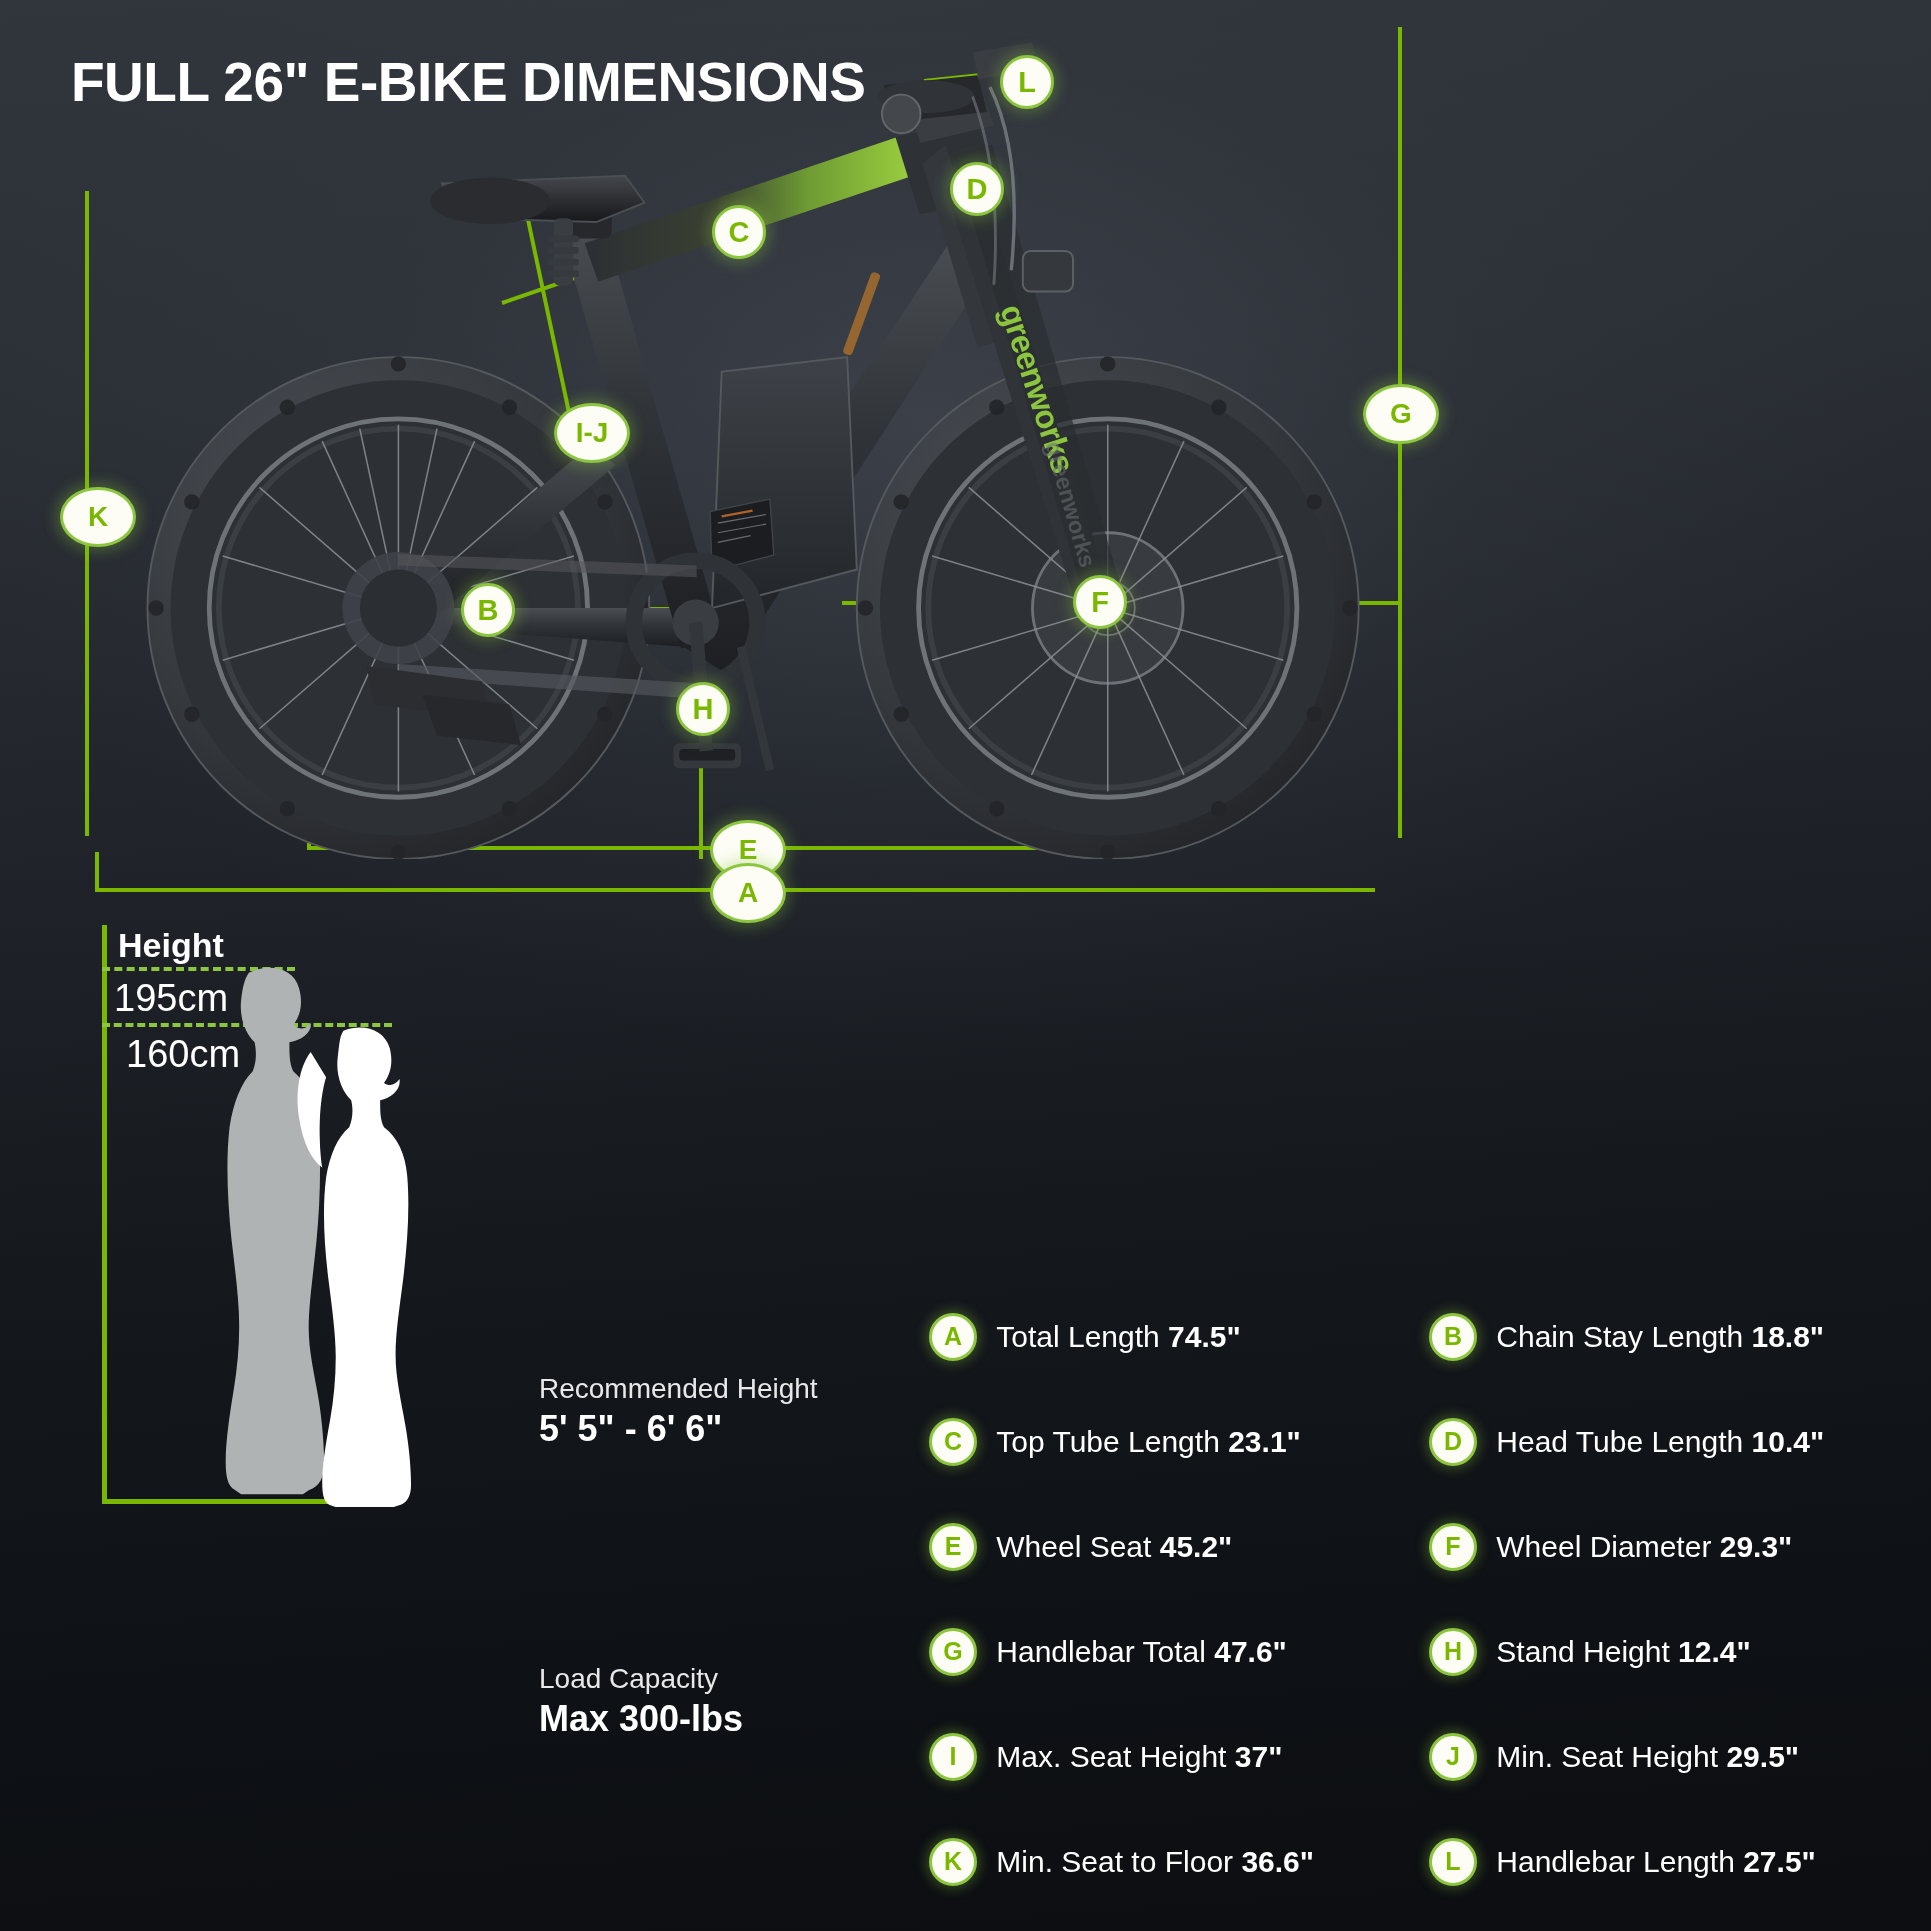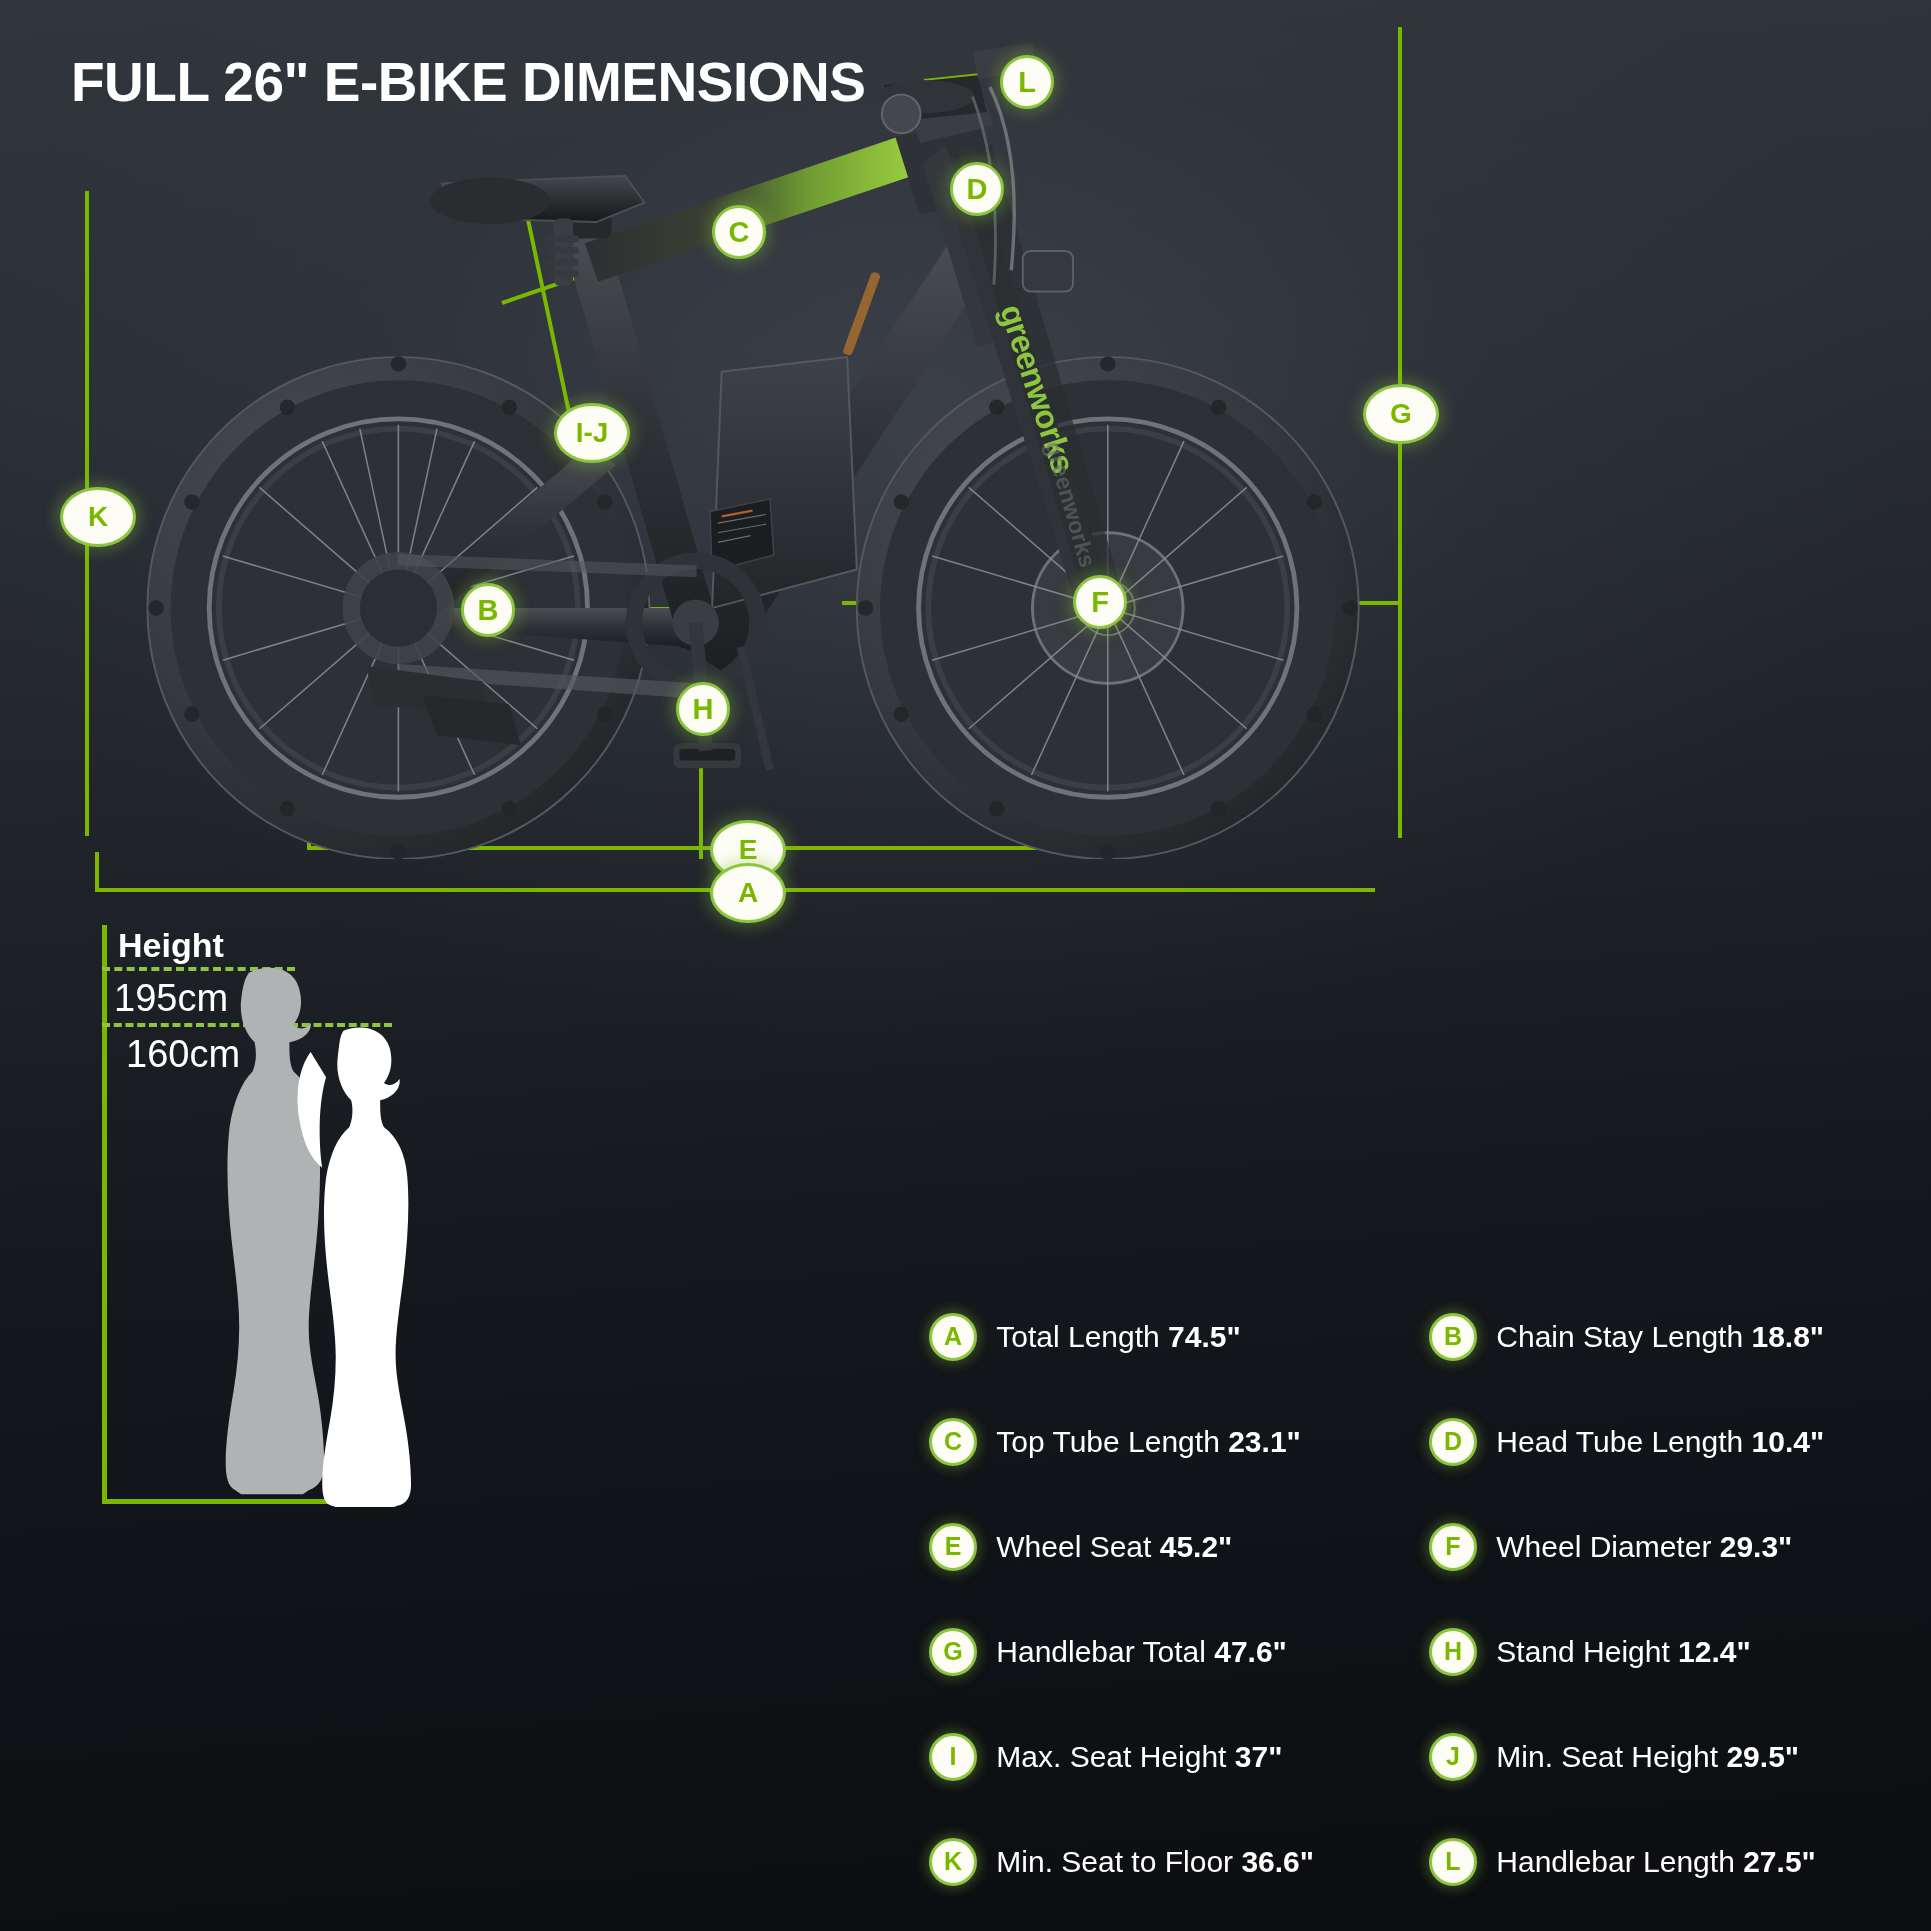--- a/index.html
+++ b/index.html
@@ -351,20 +351,28 @@
                C116 68 106 78 94 80 C94 92 94 100 98 108 C112 118 120 136 122 158
                C125 192 122 230 118 264 C114 296 110 320 110 344 C110 368 116 392 120 416
                C124 438 126 462 126 478 C126 490 122 498 112 500 L106 502 L50 502 L44 500
                C36 498 34 490 34 476 C34 458 38 434 42 412 C46 390 48 368 48 346
                C48 322 44 294 40 262 C36 228 34 192 38 160 C42 136 50 118 62 108
                C66 98 66 88 64 80 C54 70 48 54 50 36 C52 20 52 14 56 8 Z"></path>
       <path d="M22 30 C10 46 6 72 10 98 C14 124 22 140 34 150 C30 122 30 82 38 56 Z"></path>
     </g>
   </svg>
 
+  <div class="info" style="left:539px;top:1371px;">
+    <div class="cap">Recommended Height</div>
+    <div class="val">5' 5" - 6' 6"</div>
+  </div>
+  <div class="info" style="left:539px;top:1661px;">
+    <div class="cap">Load Capacity</div>
+    <div class="val">Max 300-lbs</div>
+  </div>
 
   <div id="specs">
     <div class="spec-grid">
 
       <div class="spec">
         <div class="spec-badge">A</div>
         <div class="spec-text"><span>Total Length</span> <b>74.5"</b></div>
       </div>
 
       <div class="spec">

